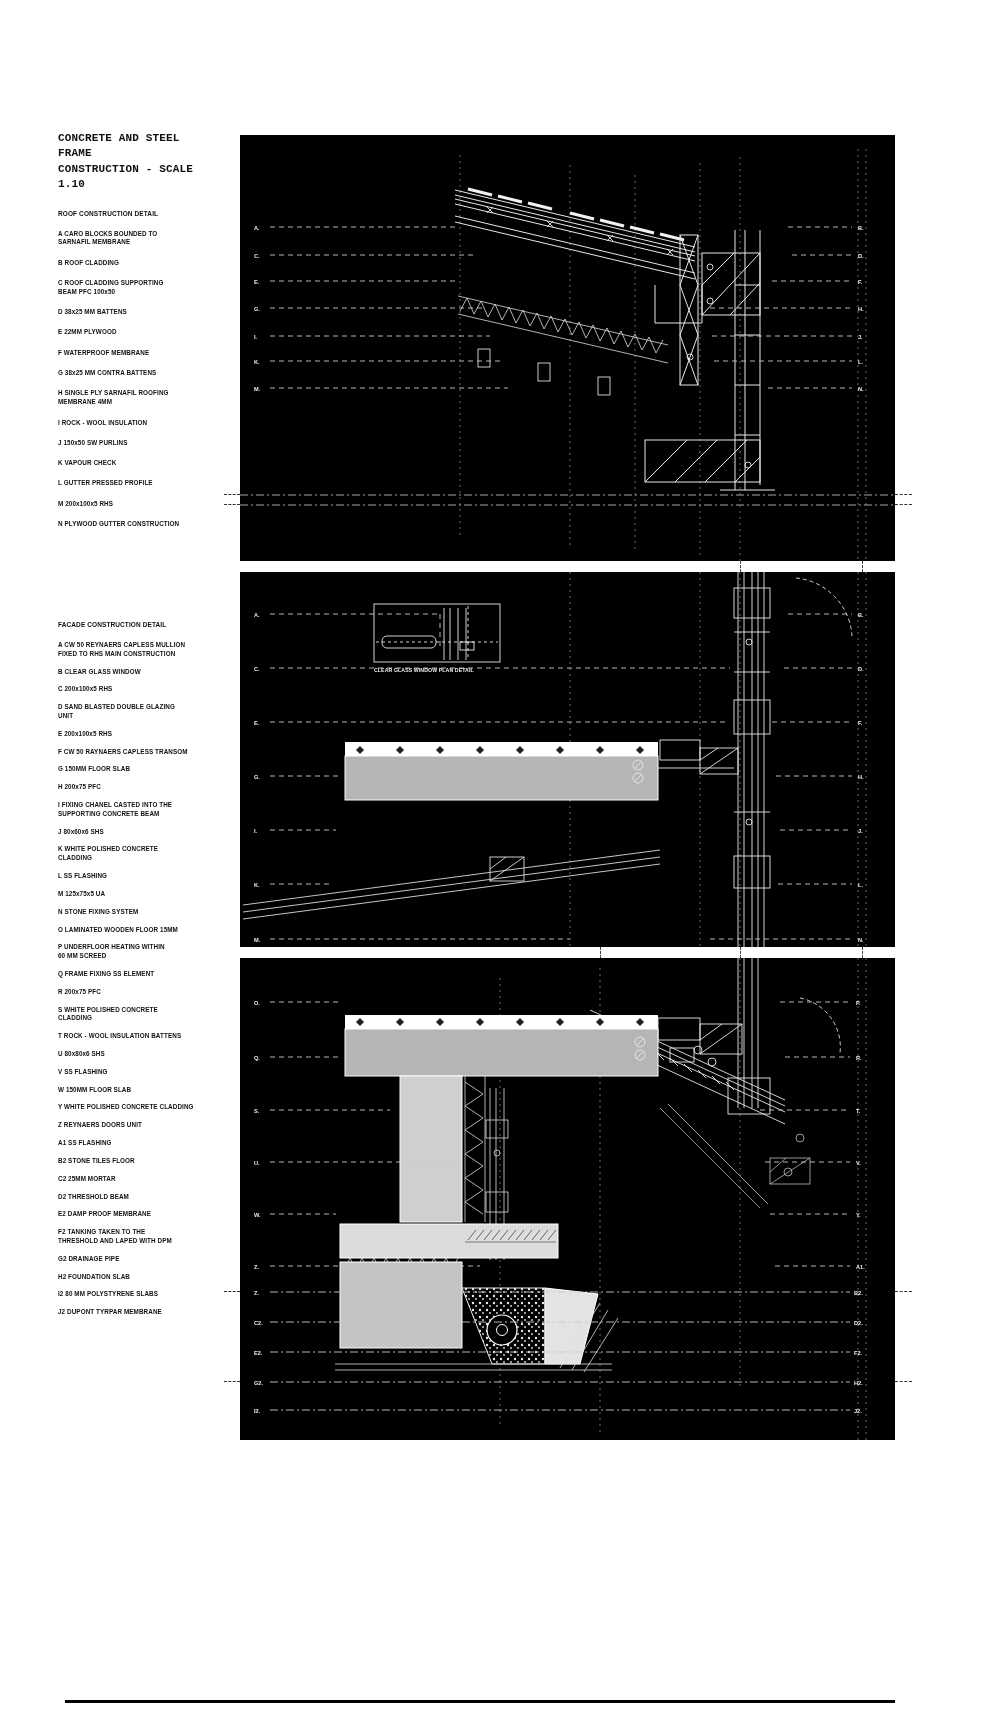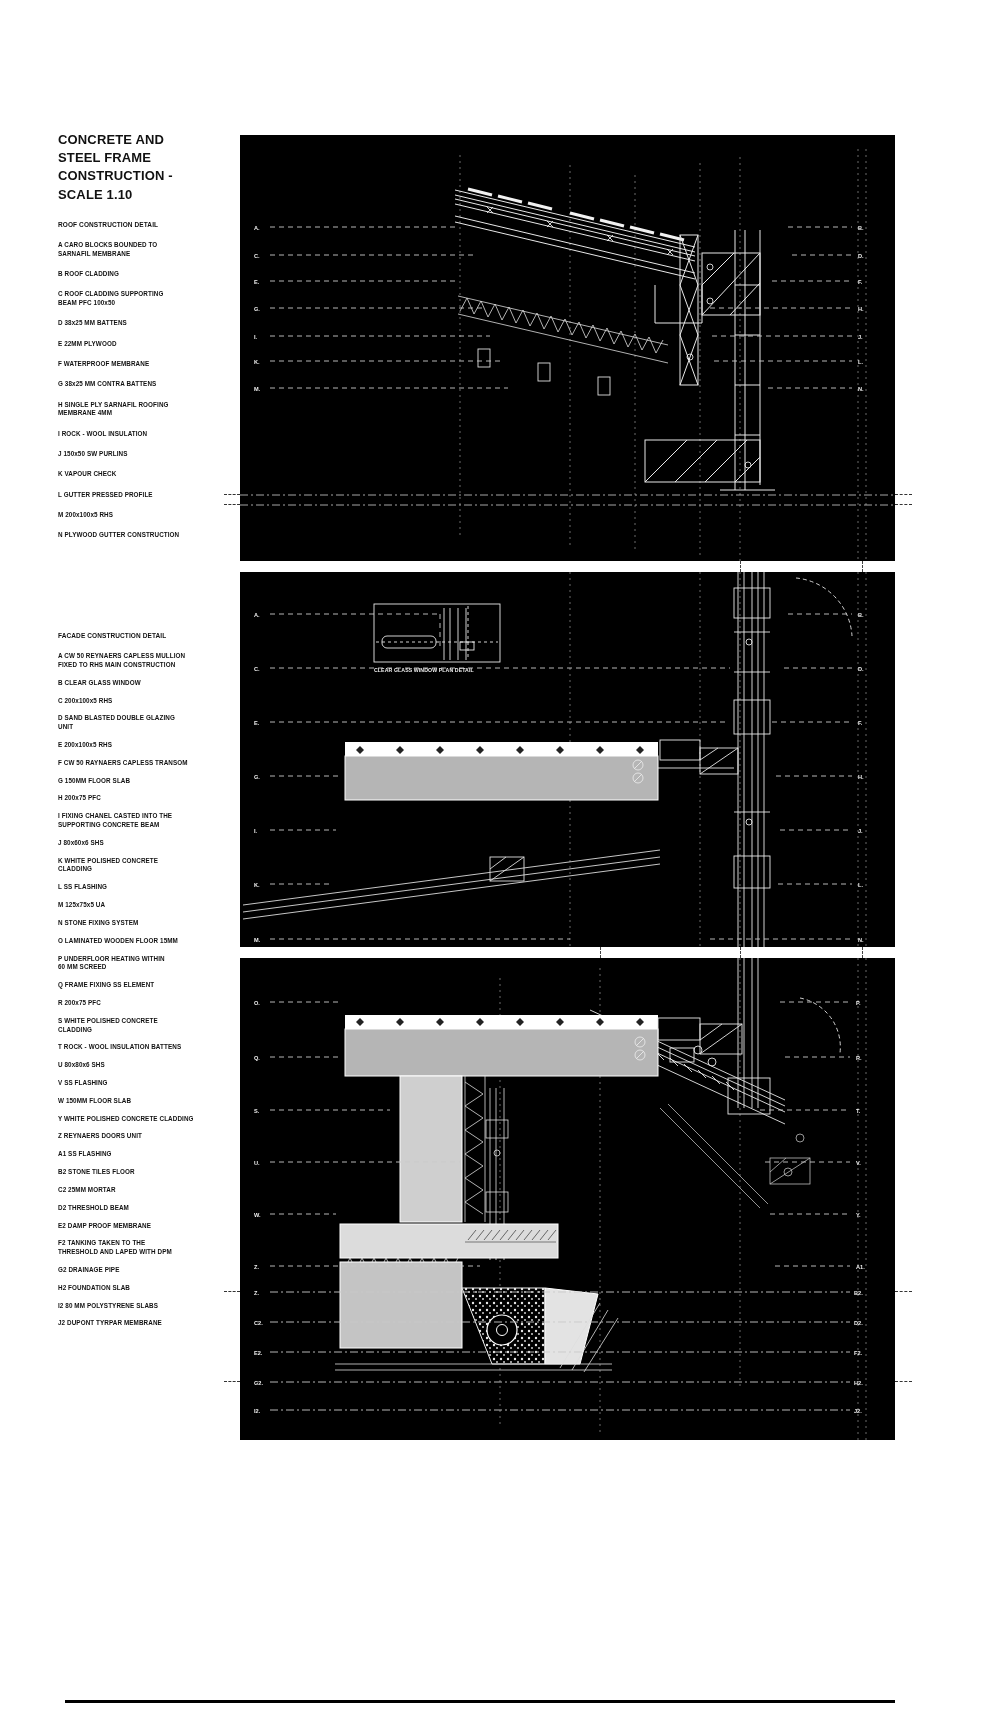--- a/index.html
+++ b/index.html
@@ -1,20 +1,20 @@
 <!DOCTYPE html>
 <html><head>
 <meta charset="utf-8">
 <style>
   html,body{margin:0;padding:0;background:#ffffff;}
   body{width:1000px;height:1730px;position:relative;font-family:"Liberation Sans",sans-serif;overflow:hidden;}
 
   
   .legend{position:absolute;left:58px;top:131px;width:152px;color:#111;}
-  .title{font-size:13px;font-weight:bold;line-height:1.4;letter-spacing:.15px;white-space:pre-line;margin-bottom:17px;}
+  .title{font-size:11px;font-weight:bold;line-height:1.4;letter-spacing:.15px;white-space:pre-line;margin-bottom:17px;font-family:Liberation Mono, monospace;}
   .heading{font-size:6.5px;font-weight:bold;letter-spacing:.1px;margin-bottom:13px;}
   .item{font-size:6.3px;font-weight:bold;line-height:1.4;letter-spacing:.1px;white-space:pre-line;}
   .roof-sec .item{margin-bottom:11.5px;}
   .facade-sec{margin-top:92px;}
   .facade-sec .item{margin-bottom:9px;}
 
   
   .panel{position:absolute;left:240px;width:655px;background:#000;}
   .panel svg{display:block;width:100%;height:100%;}
   #panel-roof{top:135px;height:426px;}

